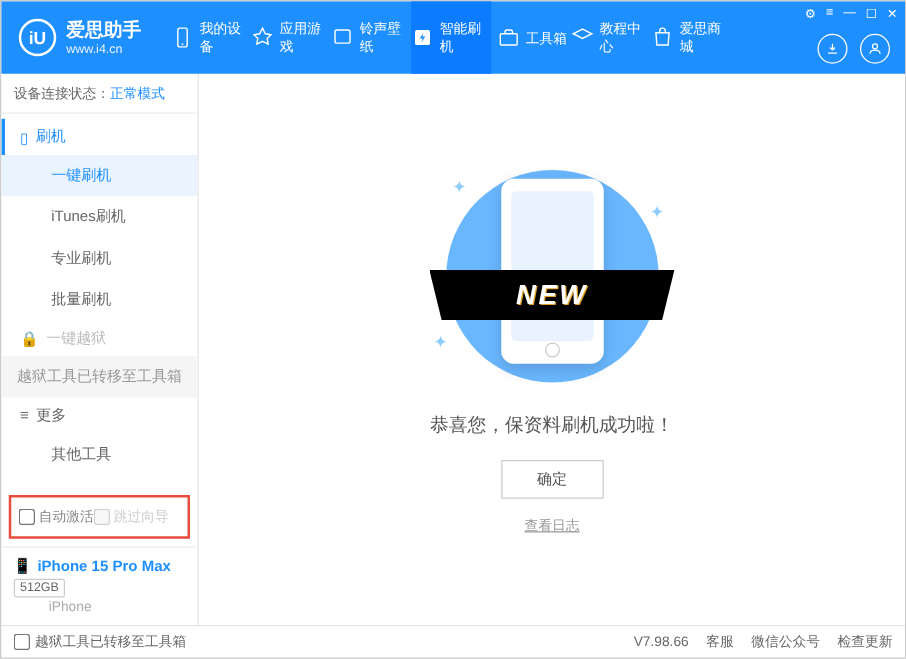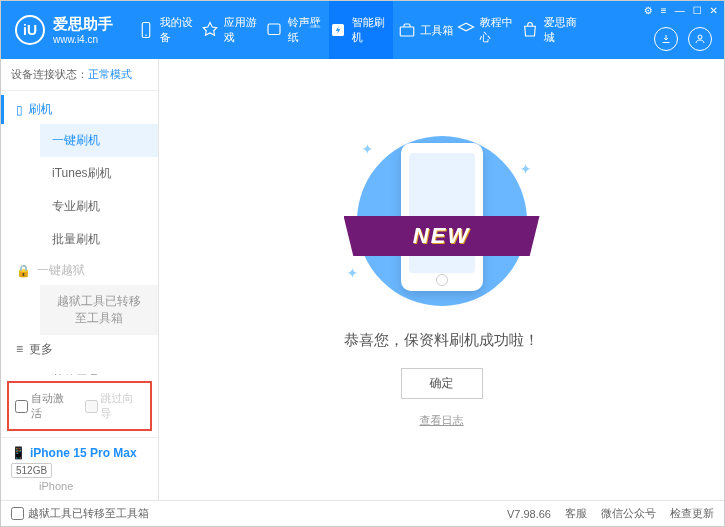--- a/index.html
+++ b/index.html
@@ -22,39 +22,39 @@
 .right-icons .circ { width: 24px; height: 24px; border: 1.5px solid #fff; border-radius: 50%; display: flex; align-items: center; justify-content: center; cursor: pointer; }
 .right-icons svg { width: 12px; height: 12px; fill: #fff; }
 
 .body { display: flex; height: calc(100% - 58px - 26px); }
 .sidebar { width: 158px; border-right: 1px solid #e5e5e5; display: flex; flex-direction: column; }
 .status-bar { padding: 8px 10px; font-size: 11px; color: #666; border-bottom: 1px solid #eee; }
 .status-val { color: #1e8fff; }
 .menu { flex: 1; overflow: auto; padding-top: 4px; }
 .menu-group { padding: 6px 12px; color: #666; font-size: 12px; display: flex; align-items: center; gap: 6px; border-left: 3px solid transparent; }
 .menu-group.blue { color: #1e8fff; border-left-color: #1e8fff; }
-.menu-sub { padding: 8px 12px 8px 12px; font-size: 12px; color: #666; cursor: pointer; margin-left: 39px; }
+.menu-sub { padding: 8px 12px 8px 40px; font-size: 12px; color: #666; cursor: pointer; }
 .menu-sub.active { background: #eaf4ff; color: #1e8fff; }
 .menu-sub.disabled { background: #f5f5f5; color: #999; text-align: center; padding-left: 12px; line-height: 1.4; }
 .lock-group { color: #bbb; }
-.checkbox-area { border: 2px solid #e74c3c; margin: 6px; padding: 8px 6px; display: flex; gap: 10px; font-size: 11px; color: #888; }
+.checkbox-area { border: 2px solid #e74c3c; margin: 6px; padding: 8px 6px; display: flex; gap: 0; font-size: 11px; color: #888; }
 .checkbox-area label { display: flex; align-items: center; gap: 3px; cursor: pointer; }
 .checkbox-area label.disabled { color: #ccc; }
 .device-info { padding: 8px 10px; border-top: 1px solid #eee; }
 .device-name { color: #1e8fff; font-size: 12px; font-weight: bold; display: flex; align-items: center; gap: 4px; }
 .badge { display: inline-block; border: 1px solid #ccc; padding: 1px 4px; font-size: 10px; color: #666; margin-top: 3px; border-radius: 2px; }
 .device-type { color: #aaa; font-size: 11px; margin-top: 2px; margin-left: 28px; }
 
 .main { flex: 1; display: flex; flex-direction: column; align-items: center; justify-content: center; position: relative; }
 .illus { position: relative; width: 180px; height: 180px; }
 .circle-bg { width: 170px; height: 170px; background: #6ab7ff; border-radius: 50%; position: absolute; top: 5px; left: 5px; }
 .phone { position: absolute; width: 82px; height: 148px; background: #fff; border-radius: 10px; top: 12px; left: 49px; box-shadow: 0 4px 12px rgba(0,0,0,0.15); }
 .phone::before { content: ''; position: absolute; top: 10px; left: 8px; right: 8px; bottom: 18px; background: #e8f3ff; border-radius: 4px; }
 .phone::after { content: ''; position: absolute; bottom: 5px; left: 50%; transform: translateX(-50%); width: 10px; height: 10px; border: 1px solid #ccc; border-radius: 50%; }
-.ribbon { position: absolute; top: 85px; left: -8px; right: -8px; height: 40px; background: #701a75; display: flex; align-items: center; justify-content: center; color: #fff; font-weight: bold; font-size: 22px; font-style: italic; letter-spacing: 2px; clip-path: polygon(0 0, 100% 0, 95% 100%, 5% 100%); text-shadow: 1px 1px 0 #e0a020; }
+.ribbon { position: absolute; top: 85px; left: -8px; right: -8px; height: 40px; background: #000000; display: flex; align-items: center; justify-content: center; color: #fff; font-weight: bold; font-size: 22px; font-style: italic; letter-spacing: 2px; clip-path: polygon(0 0, 100% 0, 95% 100%, 5% 100%); text-shadow: 1px 1px 0 #e0a020; }
 .sparkle { position: absolute; color: #8fcfff; font-size: 14px; }
 .success-text { margin-top: 20px; font-size: 15px; color: #555; }
 .ok-btn { margin-top: 18px; padding: 6px 28px; border: 1px solid #ccc; background: #fff; cursor: pointer; font-size: 12px; color: #555; }
 .log-link { margin-top: 14px; font-size: 11px; color: #999; text-decoration: underline; cursor: pointer; }
 
 .footer { height: 26px; border-top: 1px solid #e5e5e5; display: flex; align-items: center; padding: 0 10px; font-size: 11px; color: #666; }
 .footer-left { display: flex; align-items: center; gap: 4px; }
 .footer-right { margin-left: auto; display: flex; align-items: center; gap: 14px; }
 .footer-right span { cursor: pointer; }
 </style>

